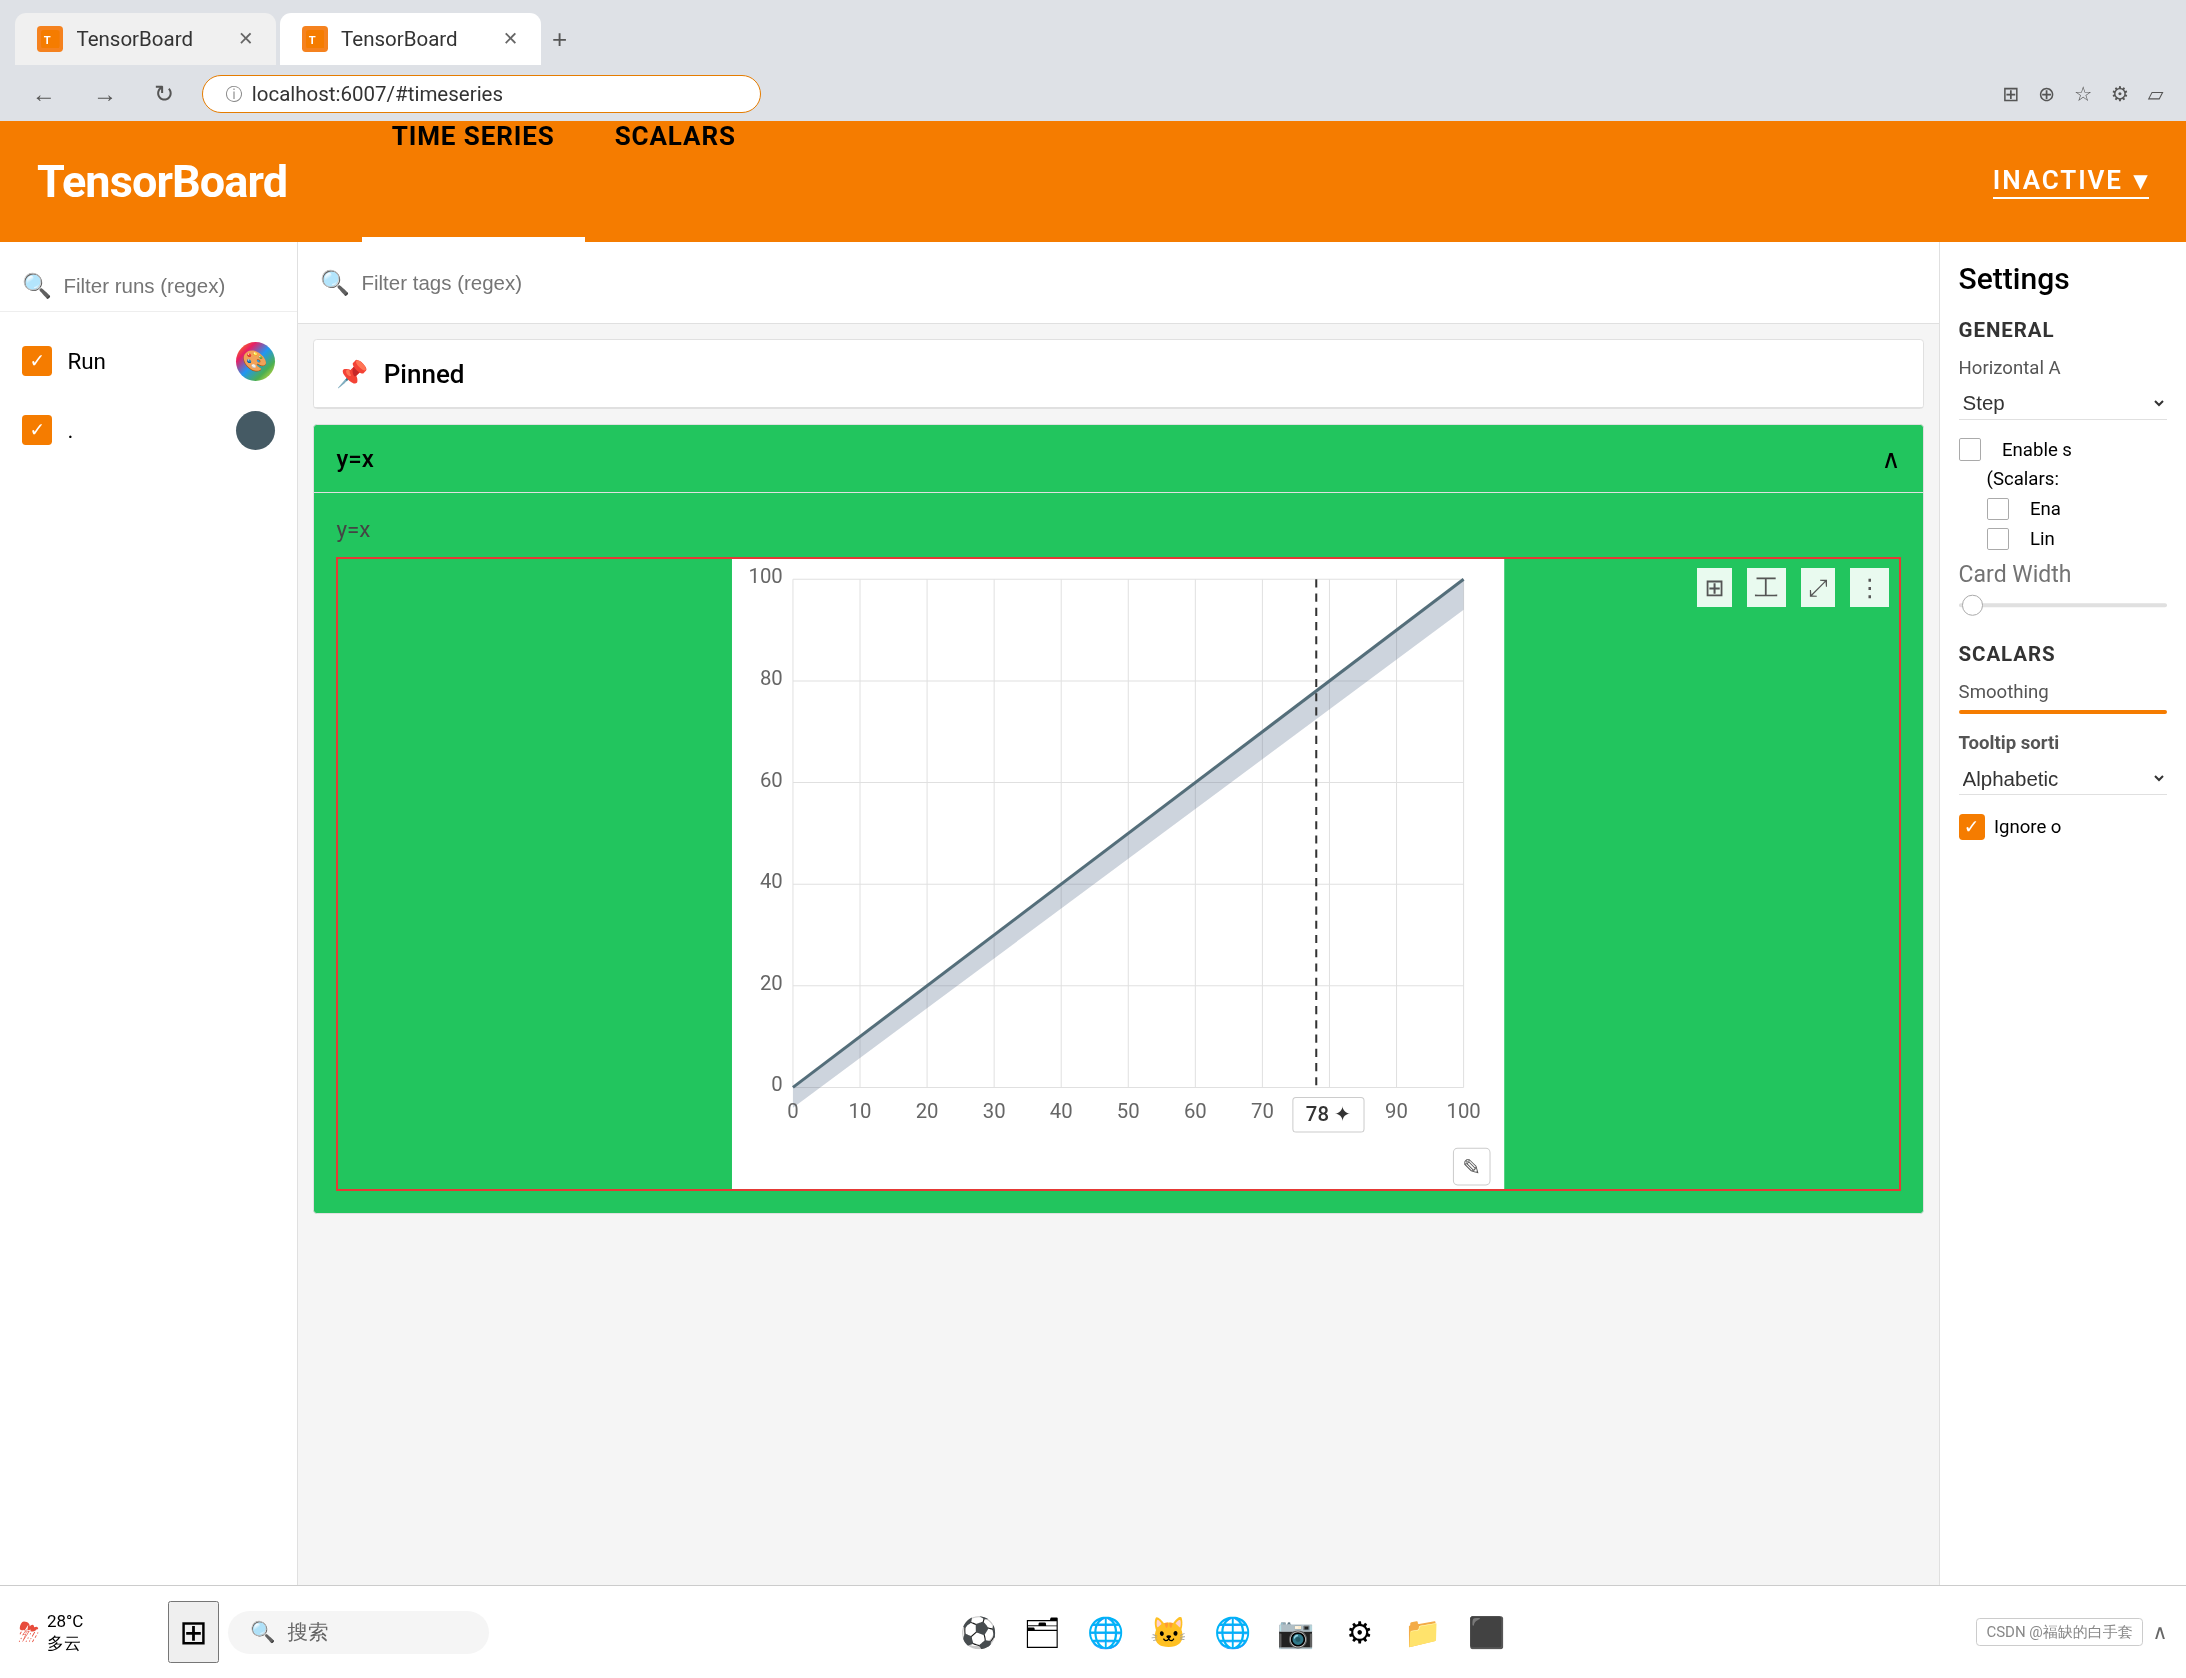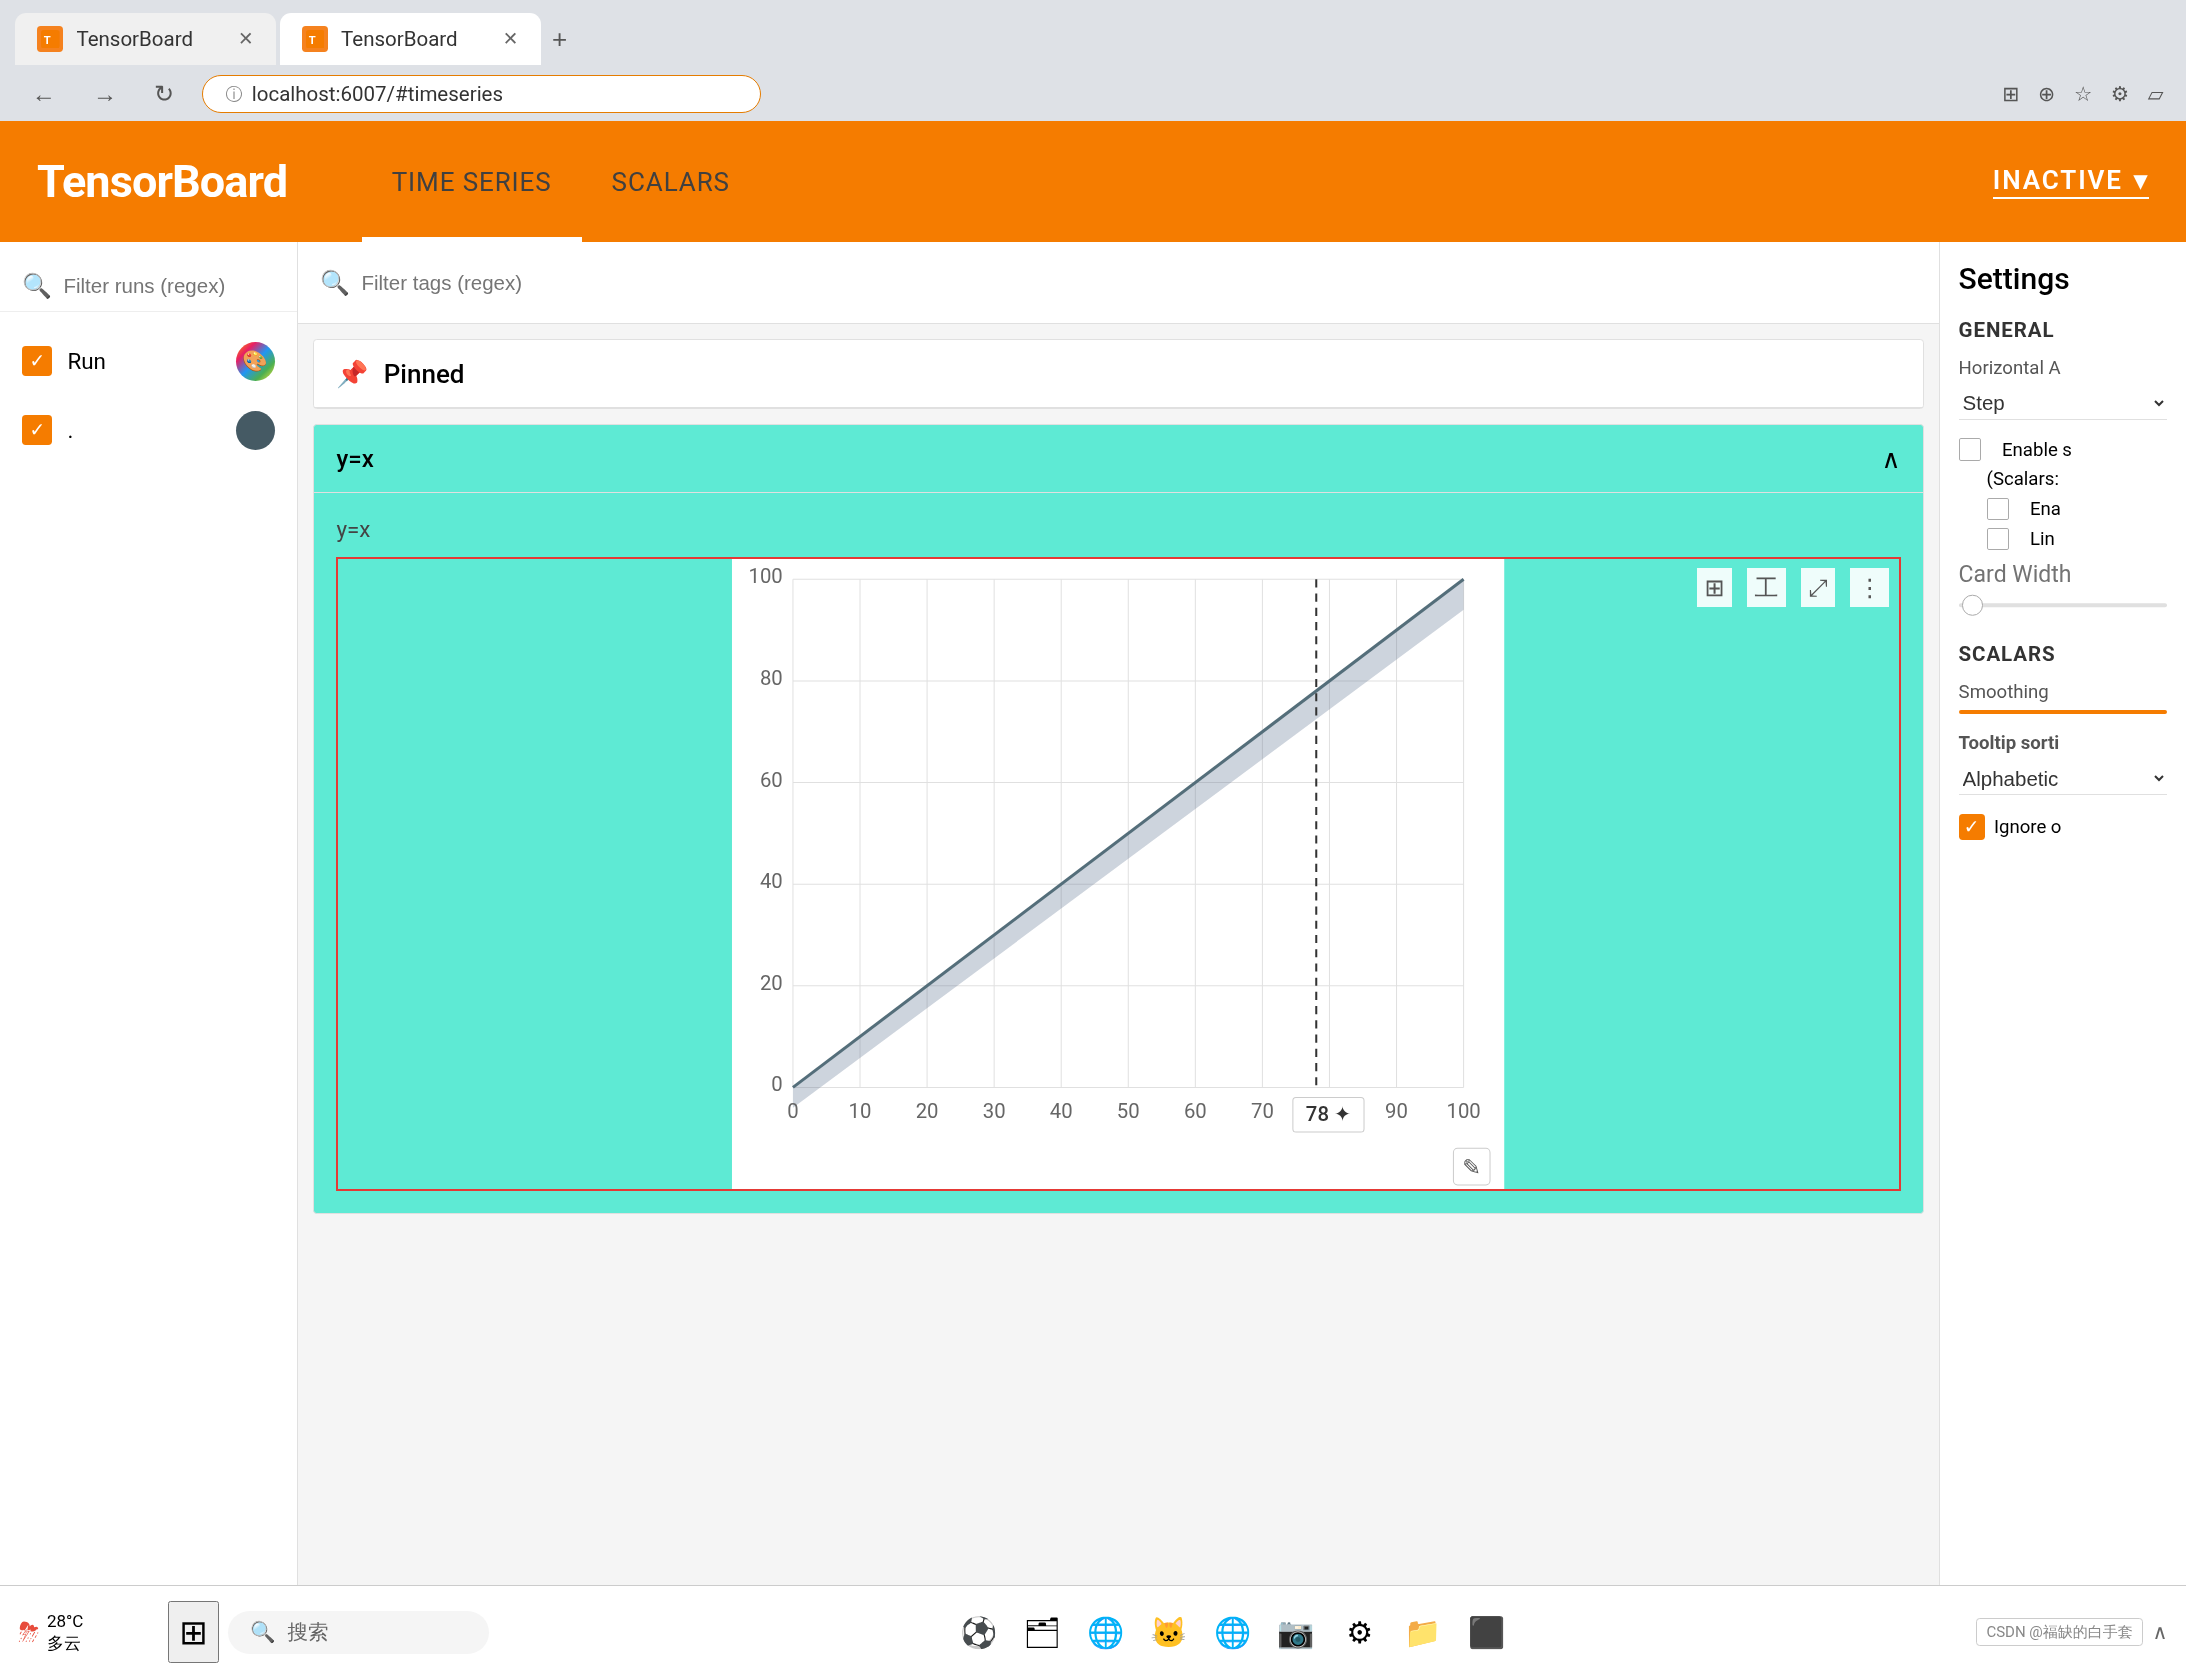--- a/index.html
+++ b/index.html
@@ -71,27 +71,26 @@
       gap: 56px;
     }
     .tb-logo {
       font-size: 45px;
       font-weight: bold;
       color: #fff;
       letter-spacing: -0.9px;
     }
     .tb-nav { display: flex; gap: 0; margin-left: 18.6px; }
     .tb-nav-item {
-      color: #404040;
+      color: #000000;
       font-size: 26px;
-      font-weight: 400;
+      font-weight: 700;
       padding: 0 30px;
       height: 121px;
       display: flex;
-      align-items: center;
       cursor: pointer;
       letter-spacing: 0.9px;
       position: relative;
     }
     .tb-nav-item.active::after {
       content: '';
       position: absolute;
       bottom: 0;
       left: 0;
       right: 0;
@@ -227,21 +226,21 @@
     .pinned-empty {
       padding: 28px;
       text-align: center;
       color: #888;
       font-size: 20.5px;
       font-style: italic;
     }
 
     
     .chart-section {
-      background: #5eead4;
+      background: #22c55e;
       margin: 15px;
       border-radius: 3.7px;
       border: 0.9px solid #e0e0e0;
     }
     .chart-section-header {
       display: flex;
       align-items: center;
       justify-content: space-between;
       padding: 18.6px 22.4px;
       border-bottom: 0.9px solid #e0e0e0;

